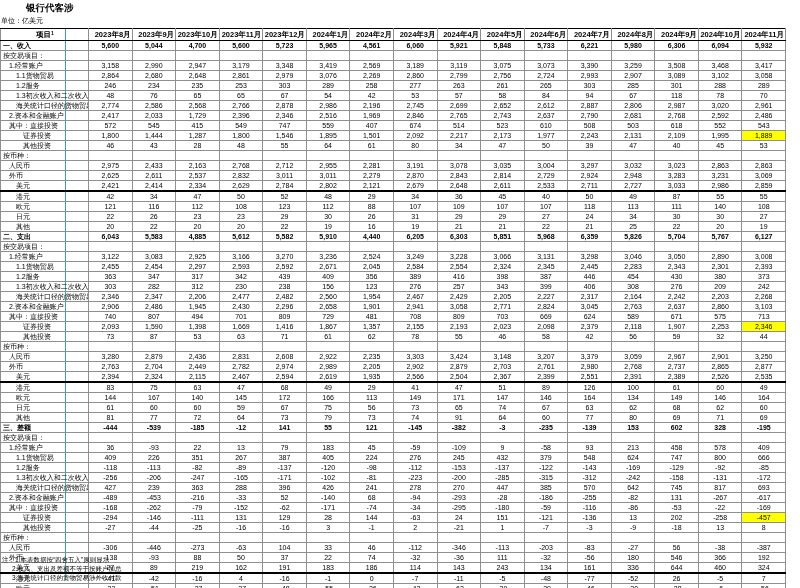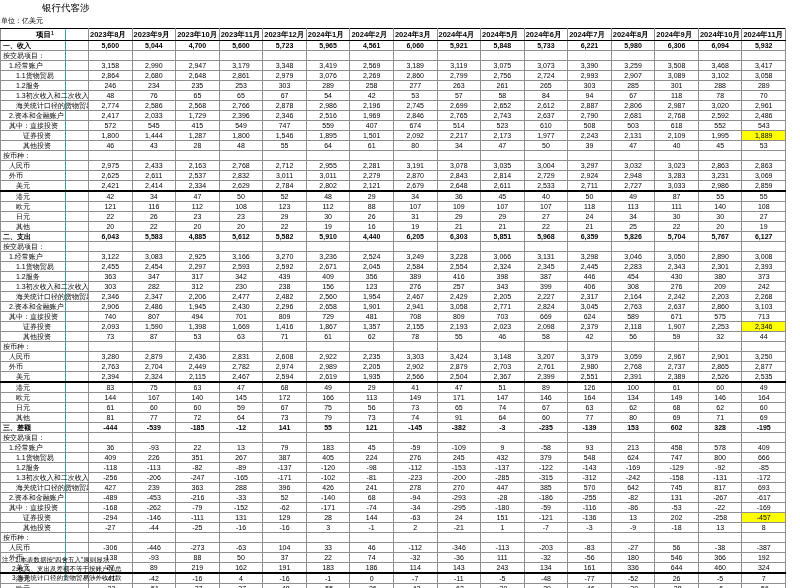--- a/index.html
+++ b/index.html
@@ -2,42 +2,42 @@
 <html><head>
 <meta charset="utf-8">
 <style>
   html,body{margin:0;padding:0;}
   body{
     width:800px;height:588px;overflow:hidden;background:#ffffff;
     font-family:"Liberation Sans","DejaVu Sans",sans-serif;
     position:relative;color:#000;
   }
   .title{
-    position:absolute;left:42px;top:2px;font-size:9.5px;font-weight:normal;
+    position:absolute;left:26px;top:2px;font-size:9.5px;font-weight:bold;
   }
   .unit{
     position:absolute;left:1px;top:16px;font-size:7px;
   }
   .page-break-line{
     position:absolute;left:65px;top:28px;width:1px;height:552px;
     background:#35a3a0;z-index:0;
   }
   table{
     position:absolute;left:0;top:28px;width:786px;z-index:1;
     border-collapse:collapse;table-layout:fixed;
   }
   col.labelcol{width:88px;}
   th,td{
     border:1px solid #8f8f8f;
     font-size:7px;line-height:1;height:9px;
     padding:0 1px;overflow:hidden;white-space:nowrap;
     background:transparent;
   }
   thead th{
-    font-size:7.5px;font-weight:bold;text-align:left;height:11px;
+    font-size:7.5px;font-weight:bold;text-align:right;height:11px;
     border-top:1px solid #000;border-bottom:1px solid #000;
   }
   td.num{text-align:center;}
   td.lbl{text-align:left;}
   tr.section td{font-weight:bold;}
   tr.thick td{border-bottom:2px solid #000;}
   td.hl{background:#ffff00;}
   sup{font-size:5px;vertical-align:top;}
   .ind0{padding-left:2px;}
   .ind1{padding-left:8px;}

